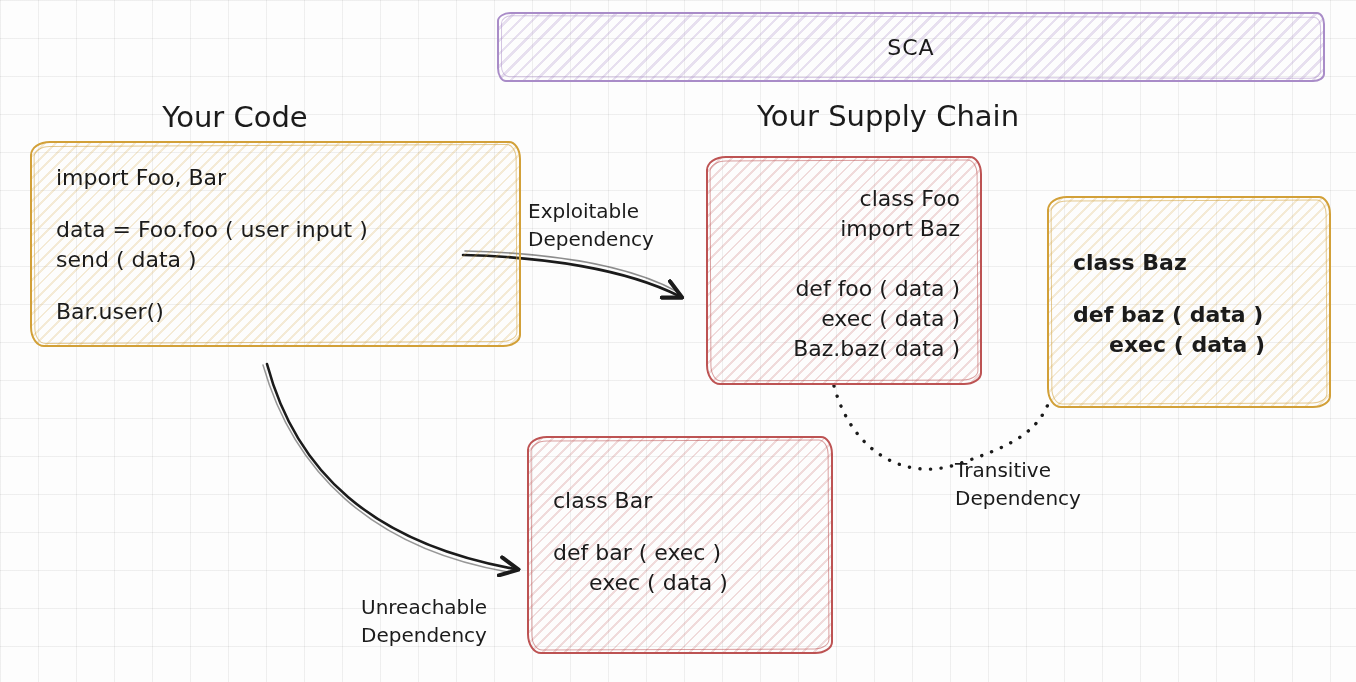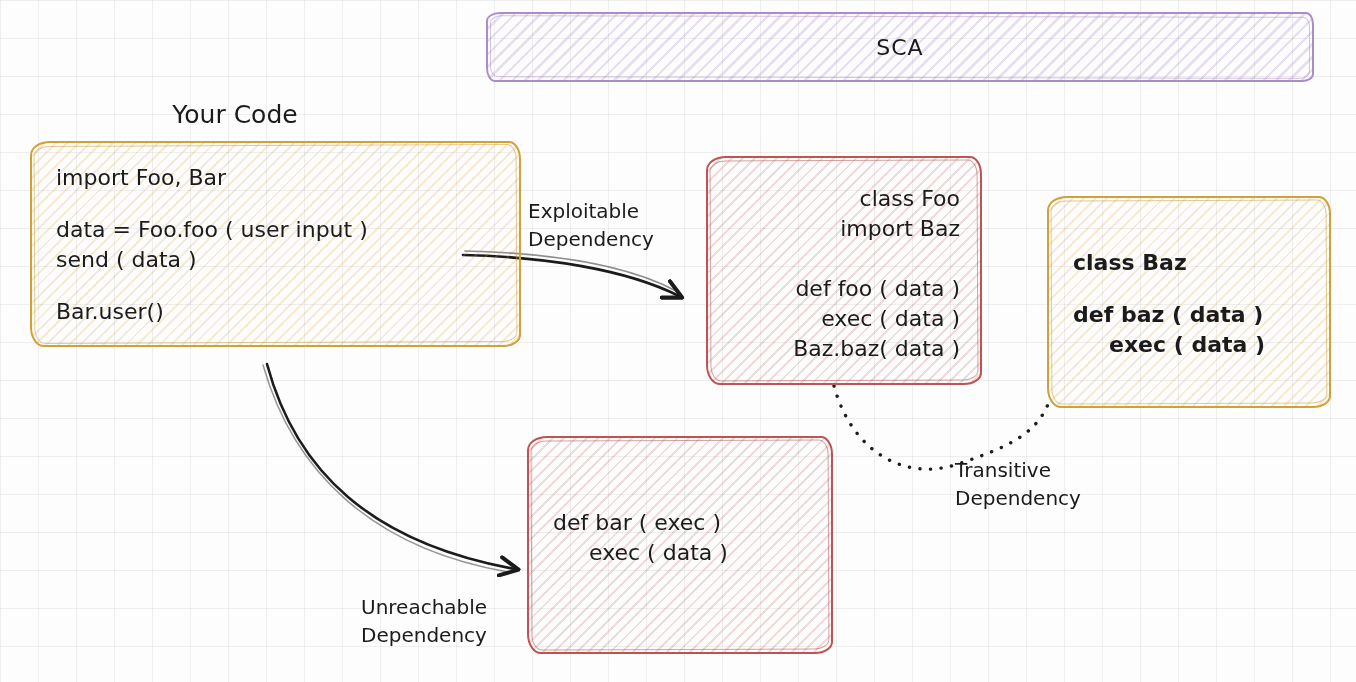--- a/index.html
+++ b/index.html
@@ -31,36 +31,36 @@
     border:1.5px solid; border-color:inherit; opacity:.55;
     border-radius:16px 10px 15px 11px / 11px 15px 10px 16px;
     transform:rotate(-0.25deg);
     pointer-events:none;
   }
   .yellow{ border-color:var(--yellow);
     background:repeating-linear-gradient(135deg, rgba(210,160,56,0.20) 0 2px, transparent 2px 8px);}
   .red{ border-color:var(--red);
     background:repeating-linear-gradient(135deg, rgba(189,83,83,0.20) 0 2px, transparent 2px 8px);}
   .banner{
-    position:absolute; left:486px; top:12px; width:828px; height:70px;
+    position:absolute; left:497px; top:12px; width:828px; height:70px;
     border:2.3px solid var(--purple);
     border-radius:14px 8px 12px 9px / 9px 12px 8px 14px;
     box-sizing:border-box;
     background:repeating-linear-gradient(135deg, rgba(169,140,200,0.26) 0 2.5px, transparent 2.5px 9px);
     display:flex; align-items:center; justify-content:center;
     font-size:22px; letter-spacing:1px;
   }
   .banner::before{
     content:""; position:absolute; inset:2px;
     border:1.4px solid var(--purple); opacity:.5;
     border-radius:11px 7px 10px 8px / 8px 10px 7px 11px;
     transform:rotate(0.12deg);
   }
 
-  .section-title{position:absolute; font-size:25px; text-align:center; white-space:nowrap;}
+  .section-title{position:absolute; font-size:29px; text-align:center; white-space:nowrap;}
 
   .code{padding:20px 20px 0 24px; font-size:22px; line-height:30px; white-space:nowrap;}
   .code .gap{margin-top:22px;}
   .code .gap30{margin-top:30px;}
   .code .ind{padding-left:36px;}
 
   .edge-label{position:absolute; font-size:20px; line-height:28px; white-space:nowrap;}
 
   
   #box-your-code{left:30px; top:141px; width:491px; height:206px;}
@@ -90,20 +90,21 @@
     <path d="M 263 365 C 293 470, 370 548, 508 572" fill="none" stroke="#1b1b1b" stroke-width="1.5" stroke-linecap="round" opacity="0.45"></path>
 
     <path d="M 834 386 C 852 452, 905 482, 958 464 C 1012 446, 1040 432, 1051 396" fill="none" stroke="#1b1b1b" stroke-width="3.4" stroke-linecap="round" stroke-dasharray="0.1 10.5"></path>
   </svg>
 
   <div class="banner">
     <span>SCA</span>
   </div>
 
   <div class="section-title" style="left:130px; top:100px; width:210px;">Your Code</div>
+  <div class="section-title" style="left:757px; top:99px; width:240px;">Your Supply Chain</div>
 
   <div id="box-your-code" class="sketchbox yellow">
     <div class="code">
       <div class="code-line">import Foo, Bar</div>
       <div class="code-line gap">data = Foo.foo ( user input )</div>
       <div class="code-line">send ( data )</div>
       <div class="code-line gap">Bar.user()</div>
     </div>
   </div>
 
@@ -120,20 +121,21 @@
   <div id="box-baz" class="sketchbox yellow">
     <div class="code">
       <div class="code-line">class Baz</div>
       <div class="code-line gap">def baz ( data )</div>
       <div class="code-line ind">exec ( data )</div>
     </div>
   </div>
 
   <div id="box-bar" class="sketchbox red">
     <div class="code">
+      <div class="code-line">class Bar</div>
       <div class="code-line gap">def bar ( exec )</div>
       <div class="code-line ind">exec ( data )</div>
     </div>
   </div>
 
   <div class="edge-label" style="left:528px; top:197px;">
     <div>Exploitable</div>
     <div>Dependency</div>
   </div>
   <div class="edge-label" style="left:361px; top:593px;">

